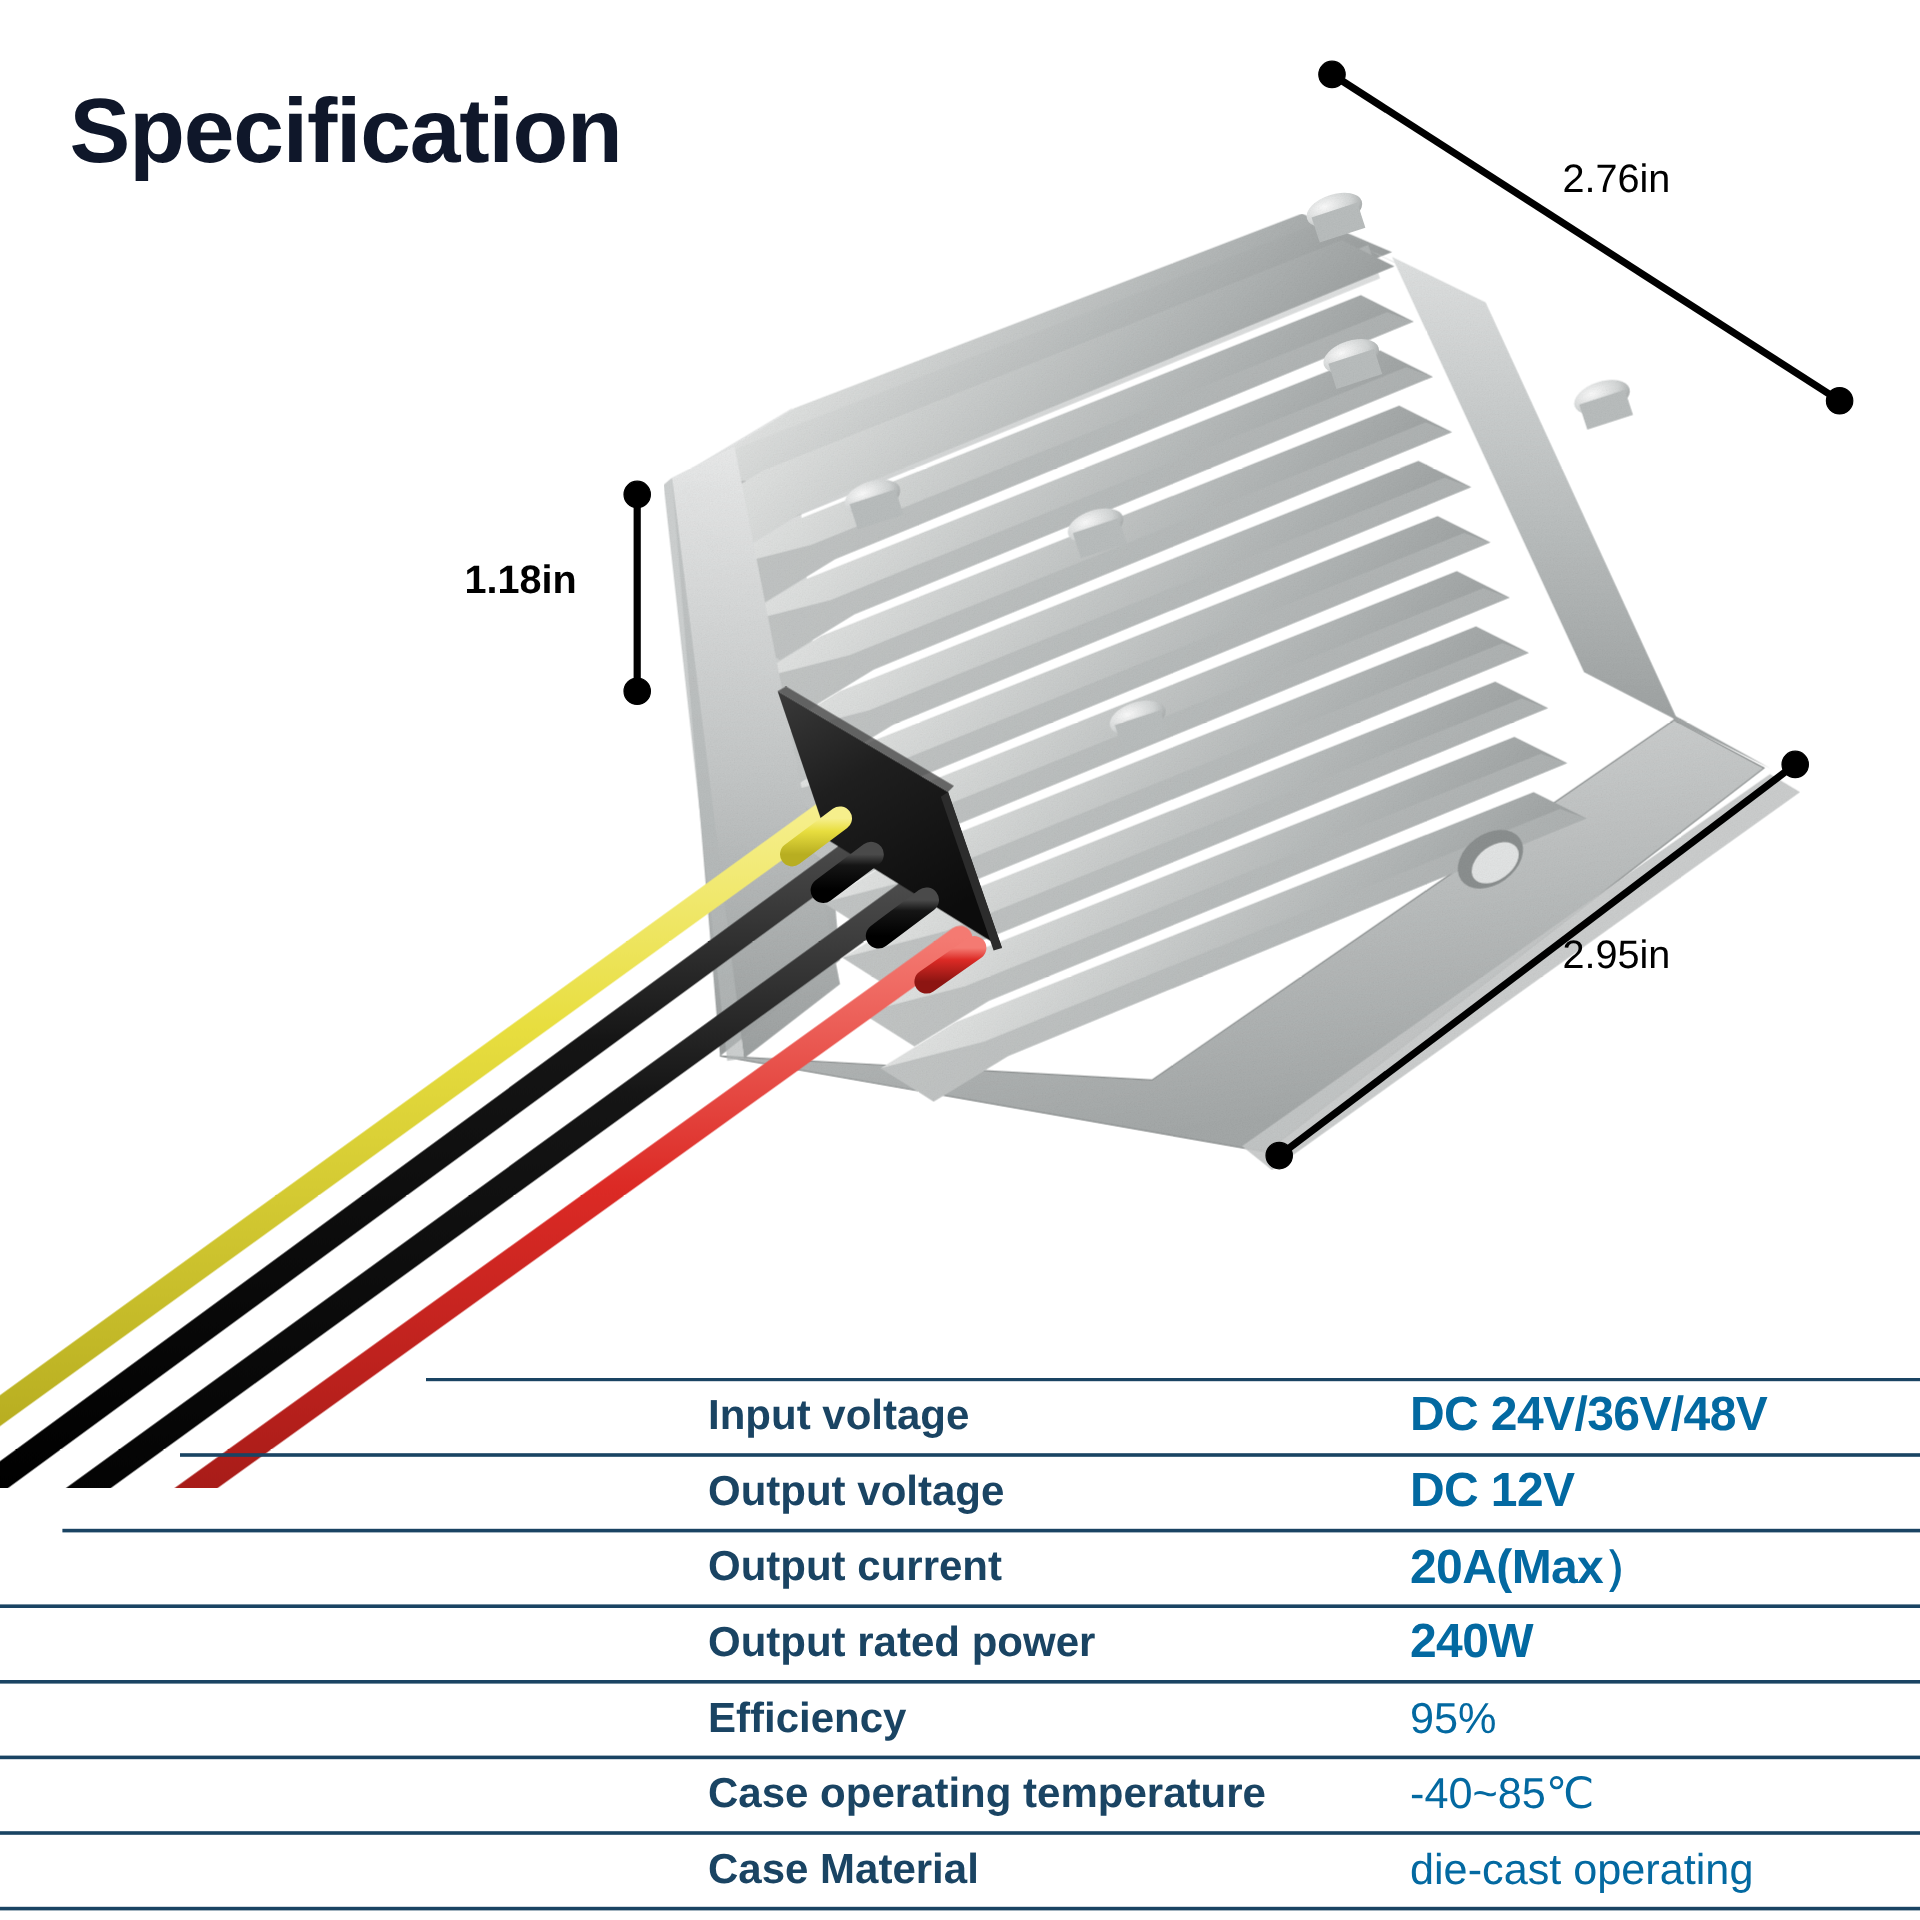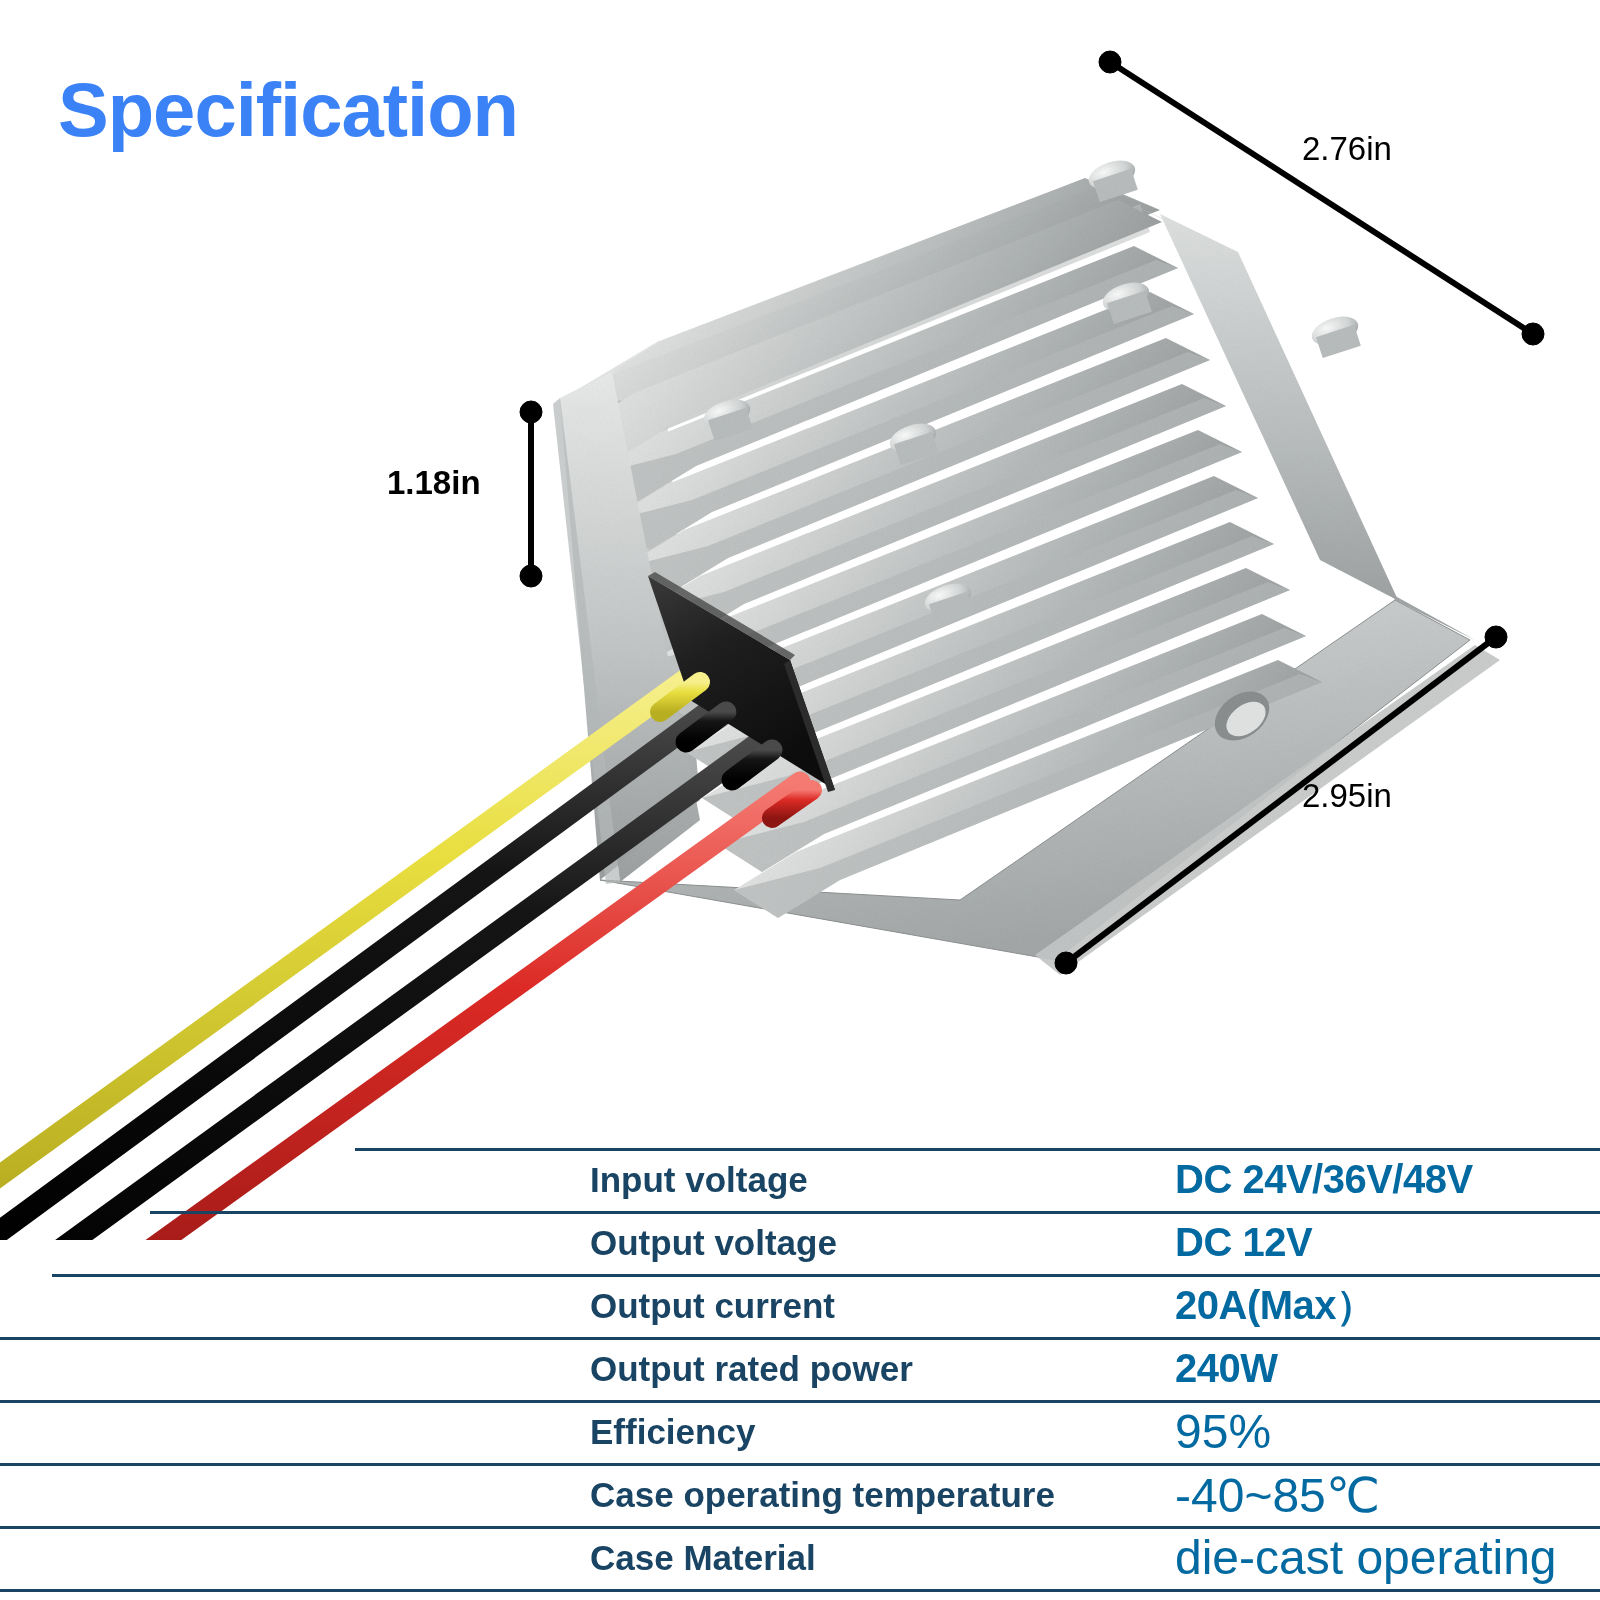--- a/index.html
+++ b/index.html
@@ -4,21 +4,21 @@
 <style>
   html,body{margin:0;padding:0;background:#fff;}
   body{width:1600px;height:1600px;overflow:hidden;
        font-family:"Liberation Sans","DejaVu Sans",sans-serif;}
   #stage{position:relative;width:1600px;height:1600px;background:#ffffff;}
 
   
   .title{
     position:absolute;left:58px;top:72px;
     font-size:76px;font-weight:bold;letter-spacing:-1px;
-    color:#3b82f6;line-height:1;
+    color:#0f172a;line-height:1;
   }
 
   
   #product{position:absolute;left:0;top:0;width:1600px;height:1180px;}
 
   
   #product svg{position:absolute;left:0;top:0;}
 
   
   .dim{position:absolute;color:#000;font-size:33px;font-weight:400;
@@ -43,21 +43,21 @@
     display:flex;align-items:center;
     font-size:35px;font-weight:bold;color:#1a4463;
     white-space:nowrap;
   }
   .value{
     position:absolute;left:1175px;top:0;height:63px;
     display:flex;align-items:center;
     font-size:40px;font-weight:bold;color:#0369a1;
     white-space:nowrap;letter-spacing:-0.5px;
   }
-  .value.light{font-size:48px;font-weight:400;letter-spacing:0;}
+  .value.light{font-size:36px;font-weight:400;letter-spacing:0;}
 </style>
 </head>
 <body>
 
 <div id="stage">
 
   <div class="title">Specification</div>
 
   <div id="product">
     <svg width="1600" height="1240" viewBox="0 0 1600 1240" xmlns="http://www.w3.org/2000/svg">

